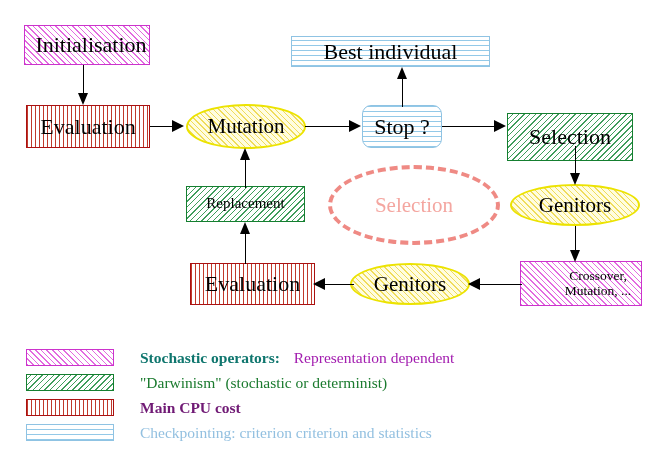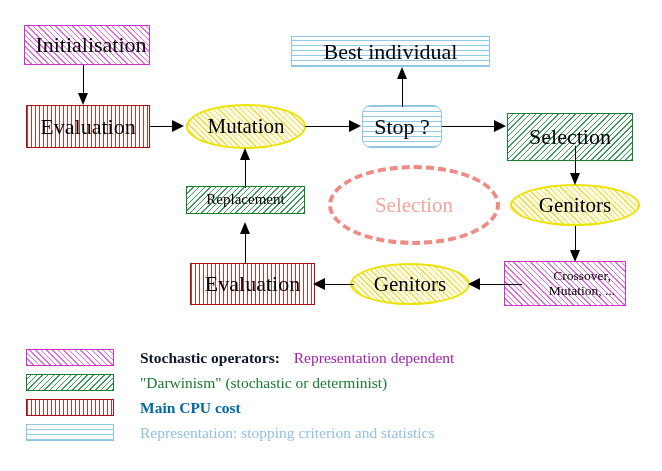--- a/index.html
+++ b/index.html
@@ -123,24 +123,24 @@
     width: 88px;
     height: 17px;
     box-sizing: border-box;
     flex: 0 0 auto;
   }
   .legend-text {
     margin-left: 26px;
     font-size: 15.5px;
     white-space: nowrap;
   }
-  .lg-magenta { color: #0f172a; font-weight: bold; }
+  .lg-magenta { color: #0f766e; font-weight: bold; }
   .lg-gold    { color: #a21caf; }
   .lg-green   { color: #1a7a2e; }
-  .lg-red     { color: #0369a1; font-weight: bold; font-family: Liberation Serif, serif; }
+  .lg-red     { color: #701a75; font-weight: bold; font-family: Liberation Serif, serif; }
   .lg-blue    { color: #93c0e0; }
 </style>
 </head>
 <body>
 
 <div id="canvas">
 
   <div class="node hatch-magenta" style="left:24px; top:25px; width:126px; height:40px; font-size:22px;padding-left:8px;">
     <span class="lbl">Initialisation</span>
   </div>
@@ -162,34 +162,34 @@
   </div>
 
   <div class="node hatch-green" style="left:507px; top:105px; width:126px; height:48px; font-size:22px;margin-top:8px;">
     <span class="lbl">Selection</span>
   </div>
 
   <div class="node hatch-yellow ellipse" style="left:510px; top:184px; width:130px; height:42px; font-size:21px;">
     <span class="lbl">Genitors</span>
   </div>
 
-  <div class="node hatch-magenta" style="left:504px; top:261px; width:122px; height:45px; font-size:13.5px;padding-left:34px;">
+  <div class="node hatch-magenta" style="left:520px; top:261px; width:122px; height:45px; font-size:13.5px;padding-left:34px;">
     <span class="lbl">Crossover,
 Mutation, ...</span>
   </div>
 
   <div class="node hatch-yellow ellipse" style="left:350px; top:263px; width:120px; height:42px; font-size:21px;">
     <span class="lbl">Genitors</span>
   </div>
 
   <div class="node hatch-red" style="left:190px; top:263px; width:125px; height:42px; font-size:22px;">
     <span class="lbl">Evaluation</span>
   </div>
 
-  <div class="node hatch-green" style="left:186px; top:186px; width:119px; height:28px; font-size:15px;">
+  <div class="node hatch-green" style="left:186px; top:186px; width:119px; height:36px; font-size:15px;">
     <span class="lbl">Replacement</span>
   </div>
 
   <div class="dashed-ellipse" style="left:328px; top:165px; width:172px; height:80px;">
     <span class="lbl" style="font-size:21px;">Selection</span>
   </div>
 
   <div class="arrow" style="left:82px; top:65px; width:2px; height:40px;">
     <div class="shaft-v" style="top:0; height:30px;"></div>
     <div class="head head-down" style="left:-4px; top:28px;"></div>
@@ -265,19 +265,19 @@
     <div class="legend-row">
       <div class="swatch hatch-red"></div>
       <div class="legend-text">
         <span class="lg-red">Main CPU cost</span>
       </div>
     </div>
 
     <div class="legend-row">
       <div class="swatch hatch-blue"></div>
       <div class="legend-text">
-        <span class="lg-blue">Representation: stopping criterion and statistics</span>
+        <span class="lg-blue">Checkpointing: criterion criterion and statistics</span>
       </div>
     </div>
 
   </div>
 
 </div>
 
 </body></html>

